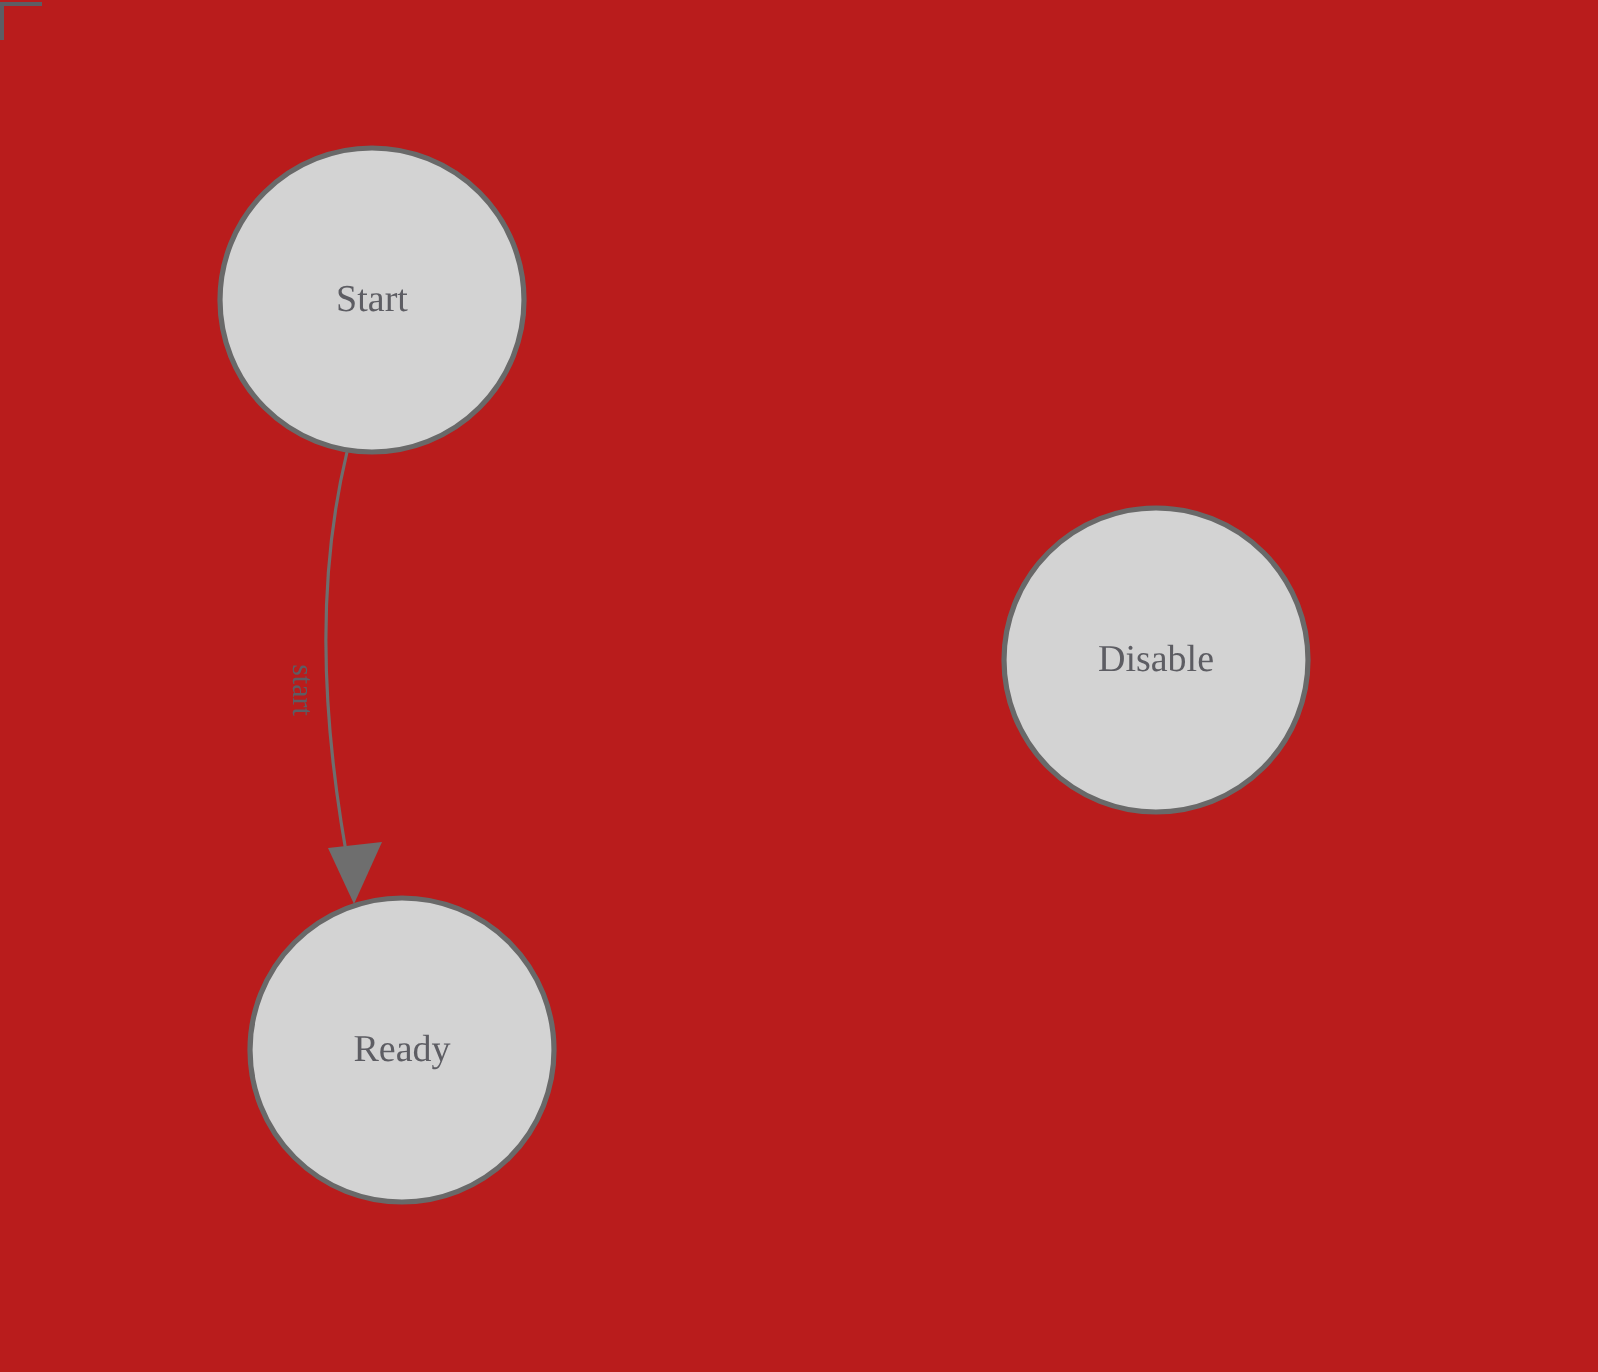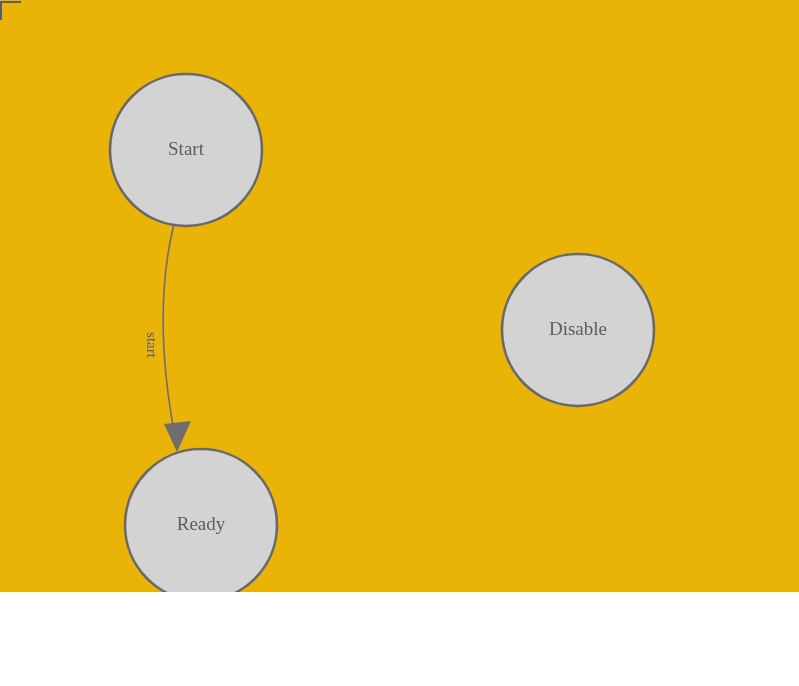--- a/index.html
+++ b/index.html
@@ -56,21 +56,21 @@
   }
   .corner-mark {
     fill: none;
     stroke: #5d5d63;
     stroke-width: 2px;
   }
 </style>
 </head>
 <body>
 
-<div id="canvas" style="width: 799px; height: 592px; background: #eab308; text-decoration: underline;">
+<div id="canvas" style="width: 799px; height: 686px; background: #b91c1c; text-decoration: underline;">
   <svg id="graph-svg" viewBox="0 0 799 686" width="799" height="686">
 
     <path class="corner-mark" d="M 1 20 L 1 2 L 21 2" style="stroke: rgb(93, 93, 99);"></path>
 
     <g>
       <path class="edge-path" d="M 173.5 226 C 160 282 158 350 176 442" style="stroke: rgb(110, 110, 110); stroke-width: 1.6;"></path>
       <polygon class="edge-arrowhead" points="164,424 191,421 177,452" style="fill: rgb(110, 110, 110);"></polygon>
       <text class="edge-label" x="150" y="345" transform="rotate(90 150 345)" style="fill: rgb(93, 93, 99); font-size: 15px;">start</text>
     </g>
 

